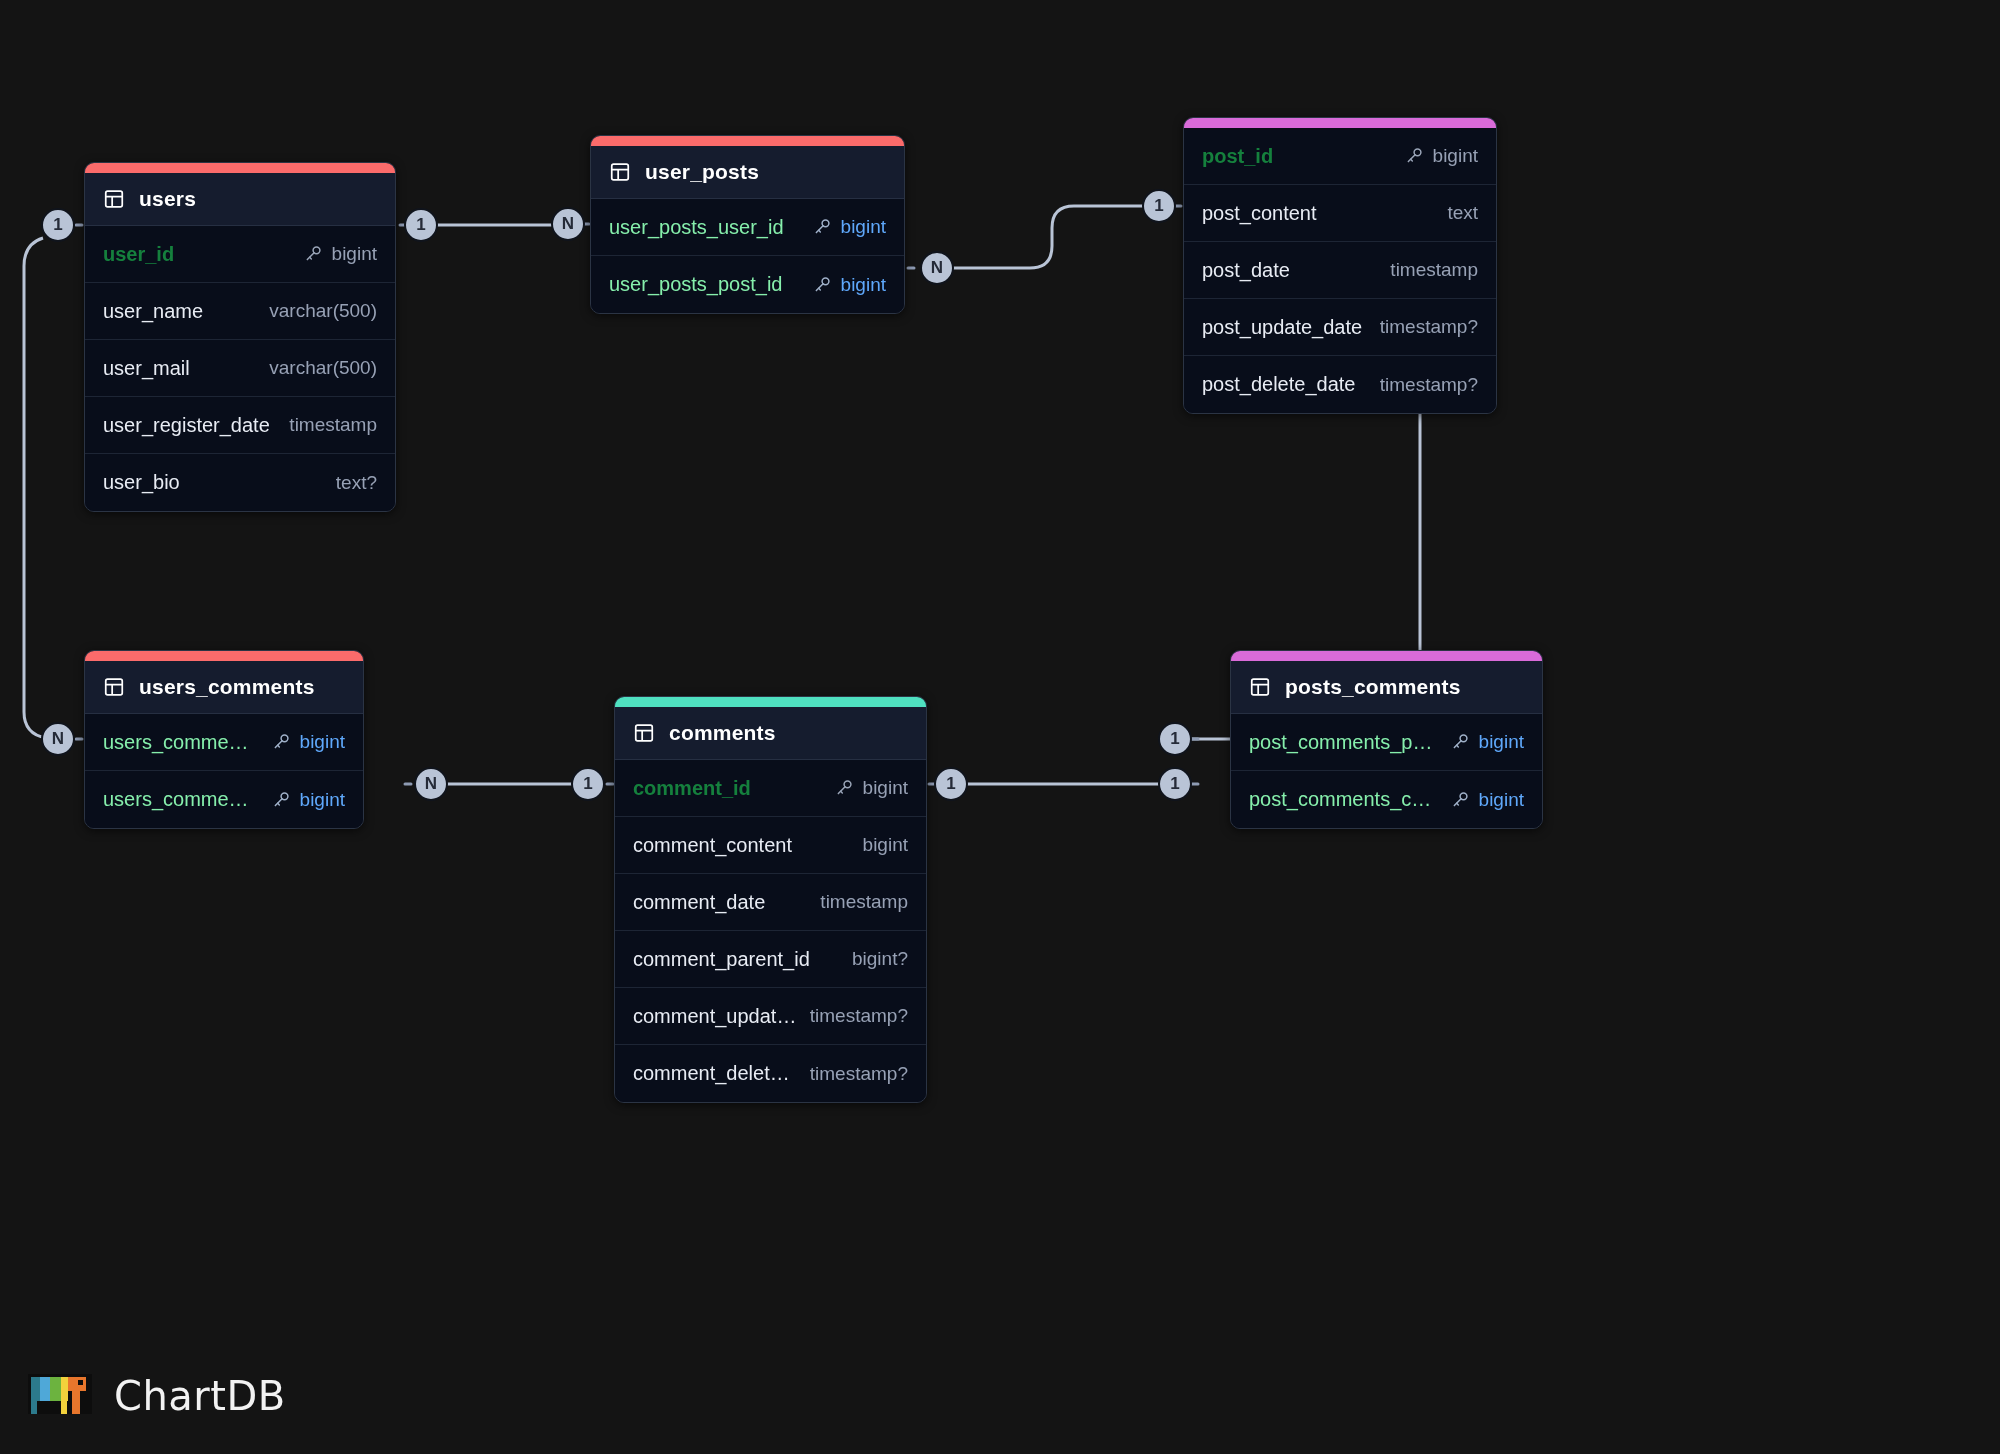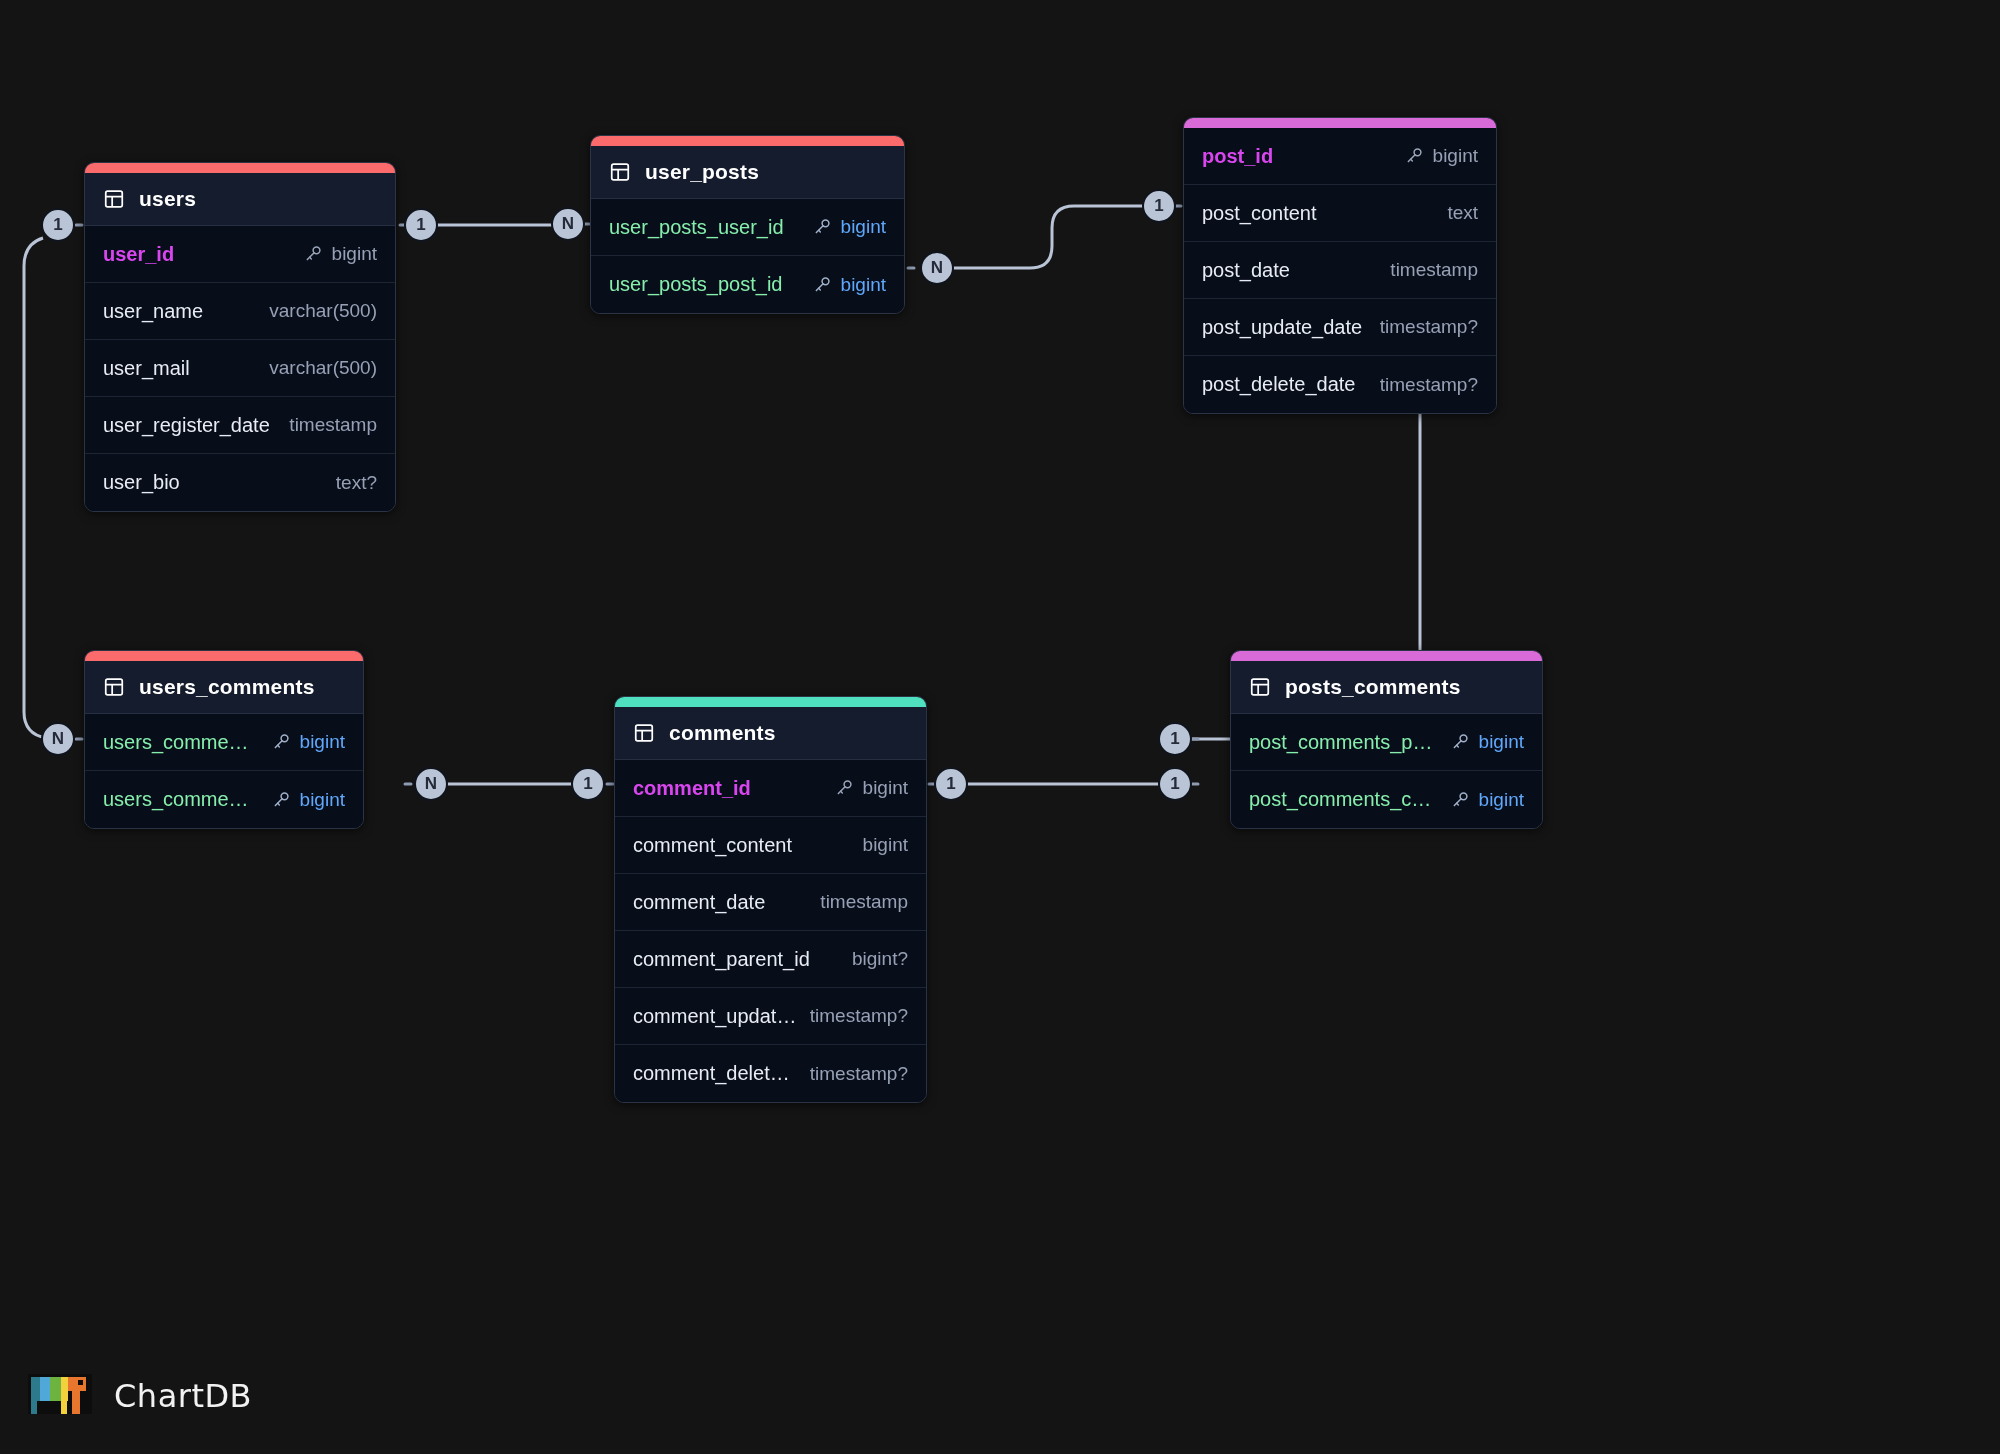--- a/index.html
+++ b/index.html
@@ -61,30 +61,30 @@
     height: 57px;
     border-bottom: 1px solid #1d2troubleshoot;
     border-bottom: 1px solid #1d2535;
     background: #080d1a;
   }
   .row:last-child { border-bottom: none; }
   .fname {
     font-size: 20px; color: #e8ecf4; white-space: nowrap;
     overflow: hidden; text-overflow: ellipsis;
   }
-  .fname.pk { font-weight: 700; color: #d946ef; }
+  .fname.pk { font-weight: 700; color: #15803d; }
   .fname.fk { color: #86efac; font-weight: 400; }
   .rmeta { display: flex; align-items: center; gap: 9px; flex: 0 0 auto; padding-left: 12px; }
   .ftype { font-size: 19px; color: #97a1b5; white-space: nowrap; }
   .ftype.blue { color: #5fa8fb; }
   .key-icon { width: 20px; height: 20px; display: block; flex: 0 0 20px; }
 
   
   #logo { position: absolute; left: 28px; top: 1372px; display: flex; align-items: center; gap: 22px; }
-  #logo .wordmark { color: #f2f2f2; font-size: 32px; letter-spacing: .5px; font-family: "DejaVu Sans", sans-serif; }
+  #logo .wordmark { color: #f2f2f2; font-size: 40px; letter-spacing: .5px; font-family: "DejaVu Sans", sans-serif; }
 </style>
 </head>
 <body>
 
 <div id="canvas">
 
   <svg id="edges" viewBox="0 0 2000 1454">
 
     <path class="edge-path" d="M 437 225 L 500 225 L 553 225"></path>
 

